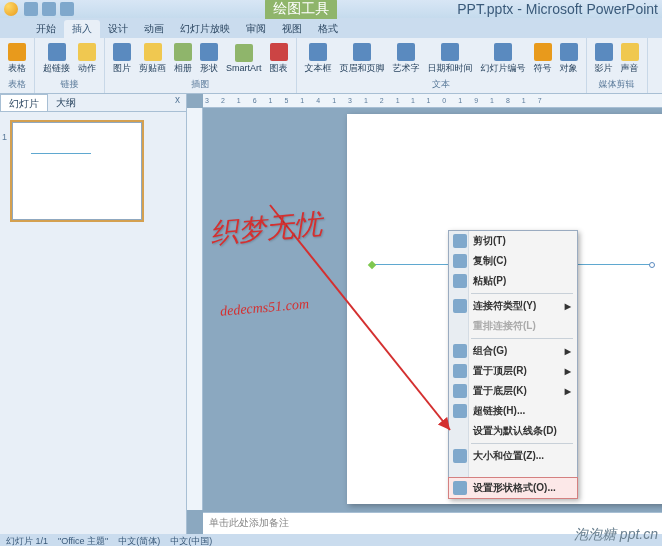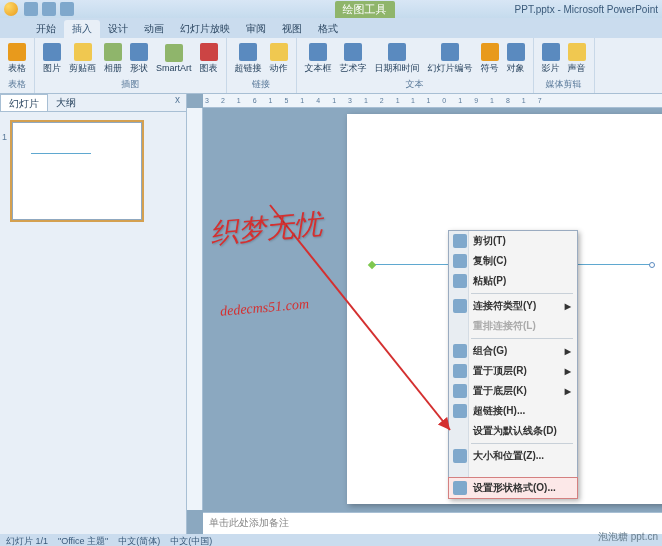--- a/index.html
+++ b/index.html
@@ -3,22 +3,22 @@
 <meta charset="utf-8">
 <style>
 * { margin: 0; padding: 0; box-sizing: border-box; font-family: "Microsoft YaHei", SimSun, sans-serif; }
 body { width: 662px; height: 546px; background: #bcd4e8; overflow: hidden; position: relative; }
 
 .titlebar { height: 18px; background: linear-gradient(#d8e6f5, #c5dbed); display: flex; align-items: center; font-size: 10px; color: #3a5a7a; padding: 0 4px; }
 .titlebar .orb { width: 14px; height: 14px; border-radius: 50%; background: radial-gradient(circle at 30% 30%, #ffd966, #e89a1c); margin-right: 6px; }
 .titlebar .qat { display: flex; gap: 4px; }
 .titlebar .qat span { width: 14px; height: 14px; background: #7fa8cc; border-radius: 2px; }
 .titlebar .spacer { flex: 1; }
-.titlebar .drawtools { padding: 1px 8px; background: #8fb56b; color: #fff; border-radius: 2px 2px 0 0; font-size: 11px; }
-.titlebar .doctitle { margin-left: 120px; font-size: 10px; }
+.titlebar .drawtools { padding: 1px 8px; background: #8fb56b; color: #fff; border-radius: 2px 2px 0 0; font-size: 14px; }
+.titlebar .doctitle { margin-left: 120px; font-size: 14px; }
 
 .tabs { height: 20px; background: #cadcee; display: flex; align-items: flex-end; padding-left: 28px; font-size: 10px; }
 .tab { padding: 2px 8px; color: #2a4560; cursor: pointer; text-align: right; }
 .tab.active { background: #e8eff7; border-radius: 3px 3px 0 0; color: #3a5a7a; }
 
 .ribbon { height: 56px; background: #e8eff7; border-bottom: 1px solid #a8bfd4; display: flex; font-size: 9px; }
 .group { border-right: 1px solid #c8d8e8; padding: 2px 6px; display: flex; flex-direction: column; }
 .group-items { display: flex; gap: 4px; flex: 1; align-items: center; }
 .group-label { text-align: center; color: #5a7a9a; font-size: 9px; padding-top: 1px; }
 .ritem { display: flex; flex-direction: column; align-items: center; gap: 1px; cursor: pointer; padding: 1px 2px; }
@@ -58,21 +58,21 @@
 .ctxmenu .mi .mico { position: absolute; left: 4px; width: 14px; height: 14px; background: #7fa8cc; border-radius: 2px; }
 .ctxmenu .mi .arr { margin-left: auto; font-size: 8px; }
 .ctxmenu .sep { height: 1px; background: #c8d0d8; margin: 2px 4px 2px 22px; }
 .ctxmenu .mi.highlight { outline: 1px solid #d48080; background: #fce8e8; margin-top: 12px; }
 .ctxmenu .iconstrip { position: absolute; left: 0; top: 0; bottom: 0; width: 20px; background: #e8edf2; border-right: 1px solid #d4dce4; }
 
 .watermark { position: absolute; top: 210px; left: 210px; font-size: 28px; color: #d43030; font-family: KaiTi, serif; font-style: italic; transform: rotate(-5deg); pointer-events: none; text-shadow: 1px 1px 2px rgba(0,0,0,0.2); }
 .watermark-sub { position: absolute; top: 300px; left: 220px; font-size: 14px; color: #d43030; font-family: serif; font-style: italic; transform: rotate(-5deg); pointer-events: none; }
 .arrow-svg { position: absolute; top: 200px; left: 265px; pointer-events: none; }
 
-.bottom-wm { position: absolute; bottom: 2px; right: 4px; font-size: 10px; color: #6a8090; }
+.bottom-wm { position: absolute; bottom: 2px; right: 4px; font-size: 14px; color: #6a8090; font-style: italic; }
 </style>
 </head>
 <body>
 
 <div class="titlebar">
   <div class="orb"></div>
   <div class="qat">
     <span></span>
     <span></span>
     <span></span>
@@ -100,20 +100,33 @@
           <div class="ico orange"></div>
           <div class="lbl">表格</div>
         </div>
       </div>
       <div class="group-label">表格</div>
     </div>
     <div class="group">
       <div class="group-items">
         <div class="ritem">
           <div class="ico blue"></div>
+          <div class="lbl">超链接</div>
+        </div>
+        <div class="ritem">
+          <div class="ico yellow"></div>
+          <div class="lbl">动作</div>
+        </div>
+      </div>
+      <div class="group-label">链接</div>
+    </div>
+    <div class="group">
+      <div class="group-items">
+        <div class="ritem">
+          <div class="ico blue"></div>
           <div class="lbl">图片</div>
         </div>
         <div class="ritem">
           <div class="ico yellow"></div>
           <div class="lbl">剪贴画</div>
         </div>
         <div class="ritem">
           <div class="ico green"></div>
           <div class="lbl">相册</div>
         </div>
@@ -129,34 +142,25 @@
           <div class="ico red"></div>
           <div class="lbl">图表</div>
         </div>
       </div>
       <div class="group-label">插图</div>
     </div>
     <div class="group">
       <div class="group-items">
         <div class="ritem">
           <div class="ico blue"></div>
-          <div class="lbl">超链接</div>
-        </div>
-        <div class="ritem">
-          <div class="ico yellow"></div>
-          <div class="lbl">动作</div>
-        </div>
-      </div>
-      <div class="group-label">链接</div>
-    </div>
-    <div class="group">
-      <div class="group-items">
-        <div class="ritem">
-          <div class="ico blue"></div>
           <div class="lbl">文本框</div>
+        </div>
+        <div class="ritem">
+          <div class="ico blue"></div>
+          <div class="lbl">页眉和页脚</div>
         </div>
         <div class="ritem">
           <div class="ico blue"></div>
           <div class="lbl">艺术字</div>
         </div>
         <div class="ritem">
           <div class="ico blue"></div>
           <div class="lbl">日期和时间</div>
         </div>
         <div class="ritem">

